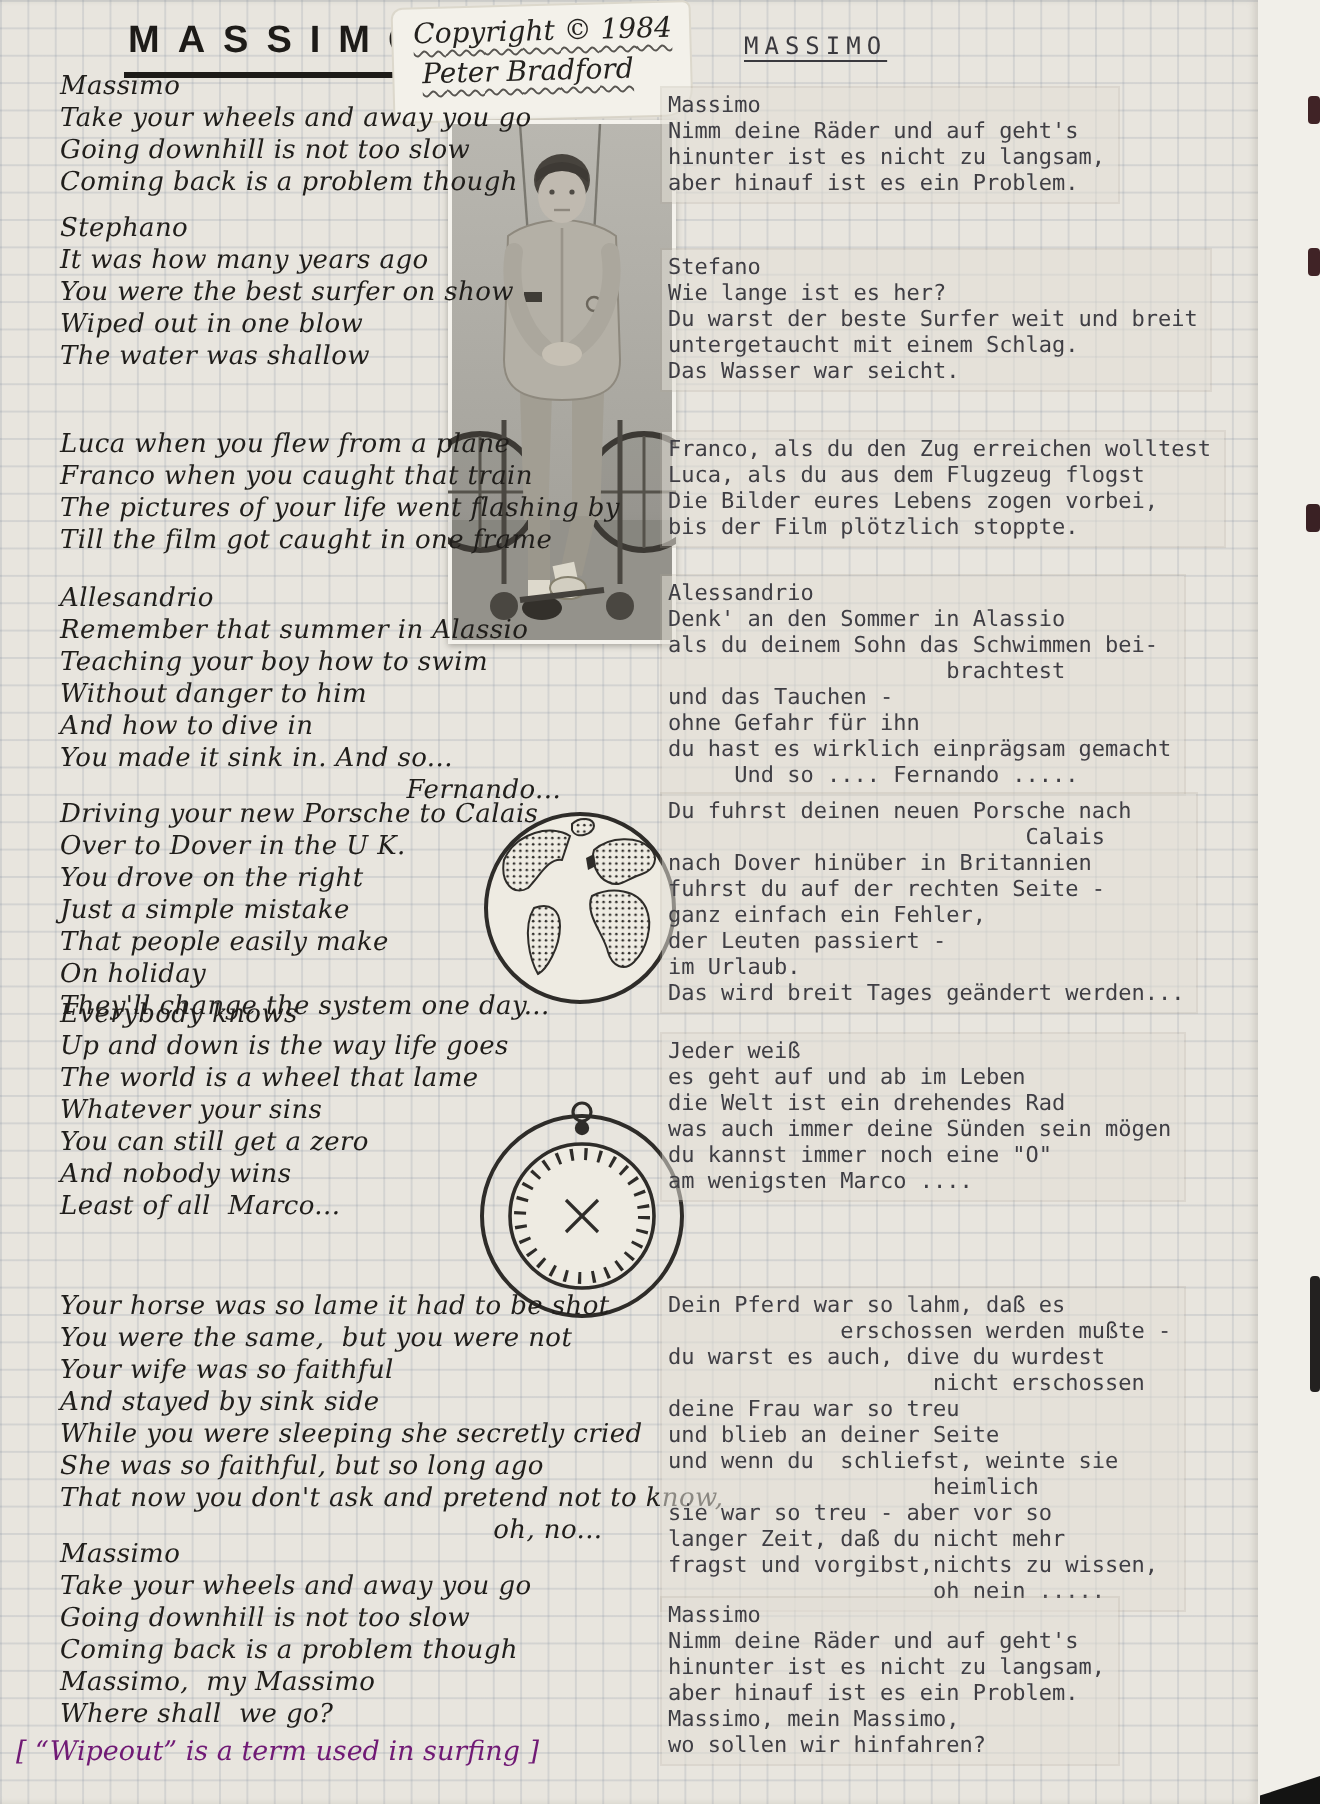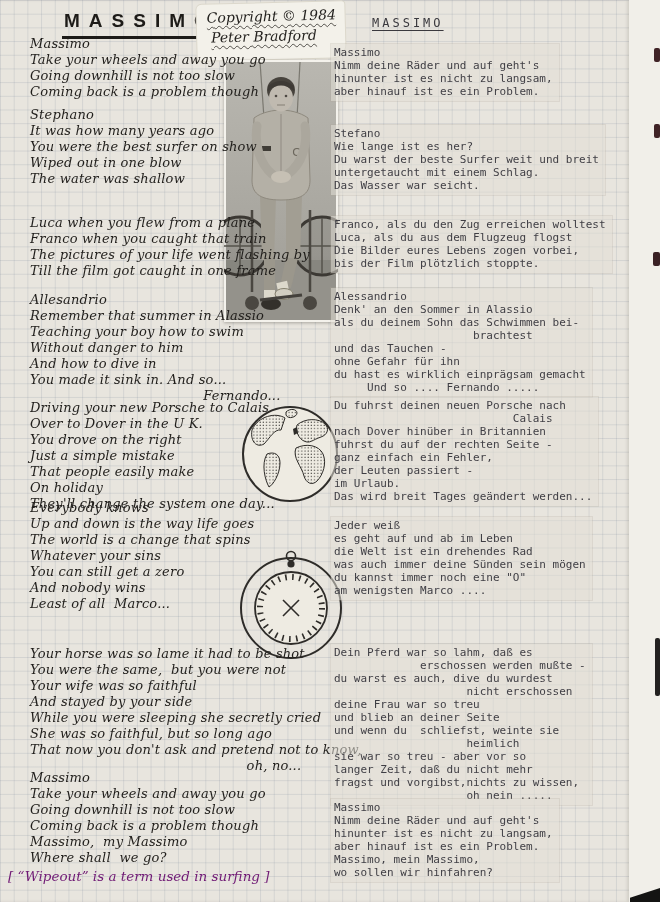--- a/index.html
+++ b/index.html
@@ -216,31 +216,31 @@
       <div class="line">Over to Dover in the U K.</div>
       <div class="line">You drove on the right</div>
       <div class="line">Just a simple mistake</div>
       <div class="line">That people easily make</div>
       <div class="line">On holiday</div>
       <div class="line">They'll change the system one day...</div>
     </div>
   <div class="stanza en" style="top:500px">
       <div class="line">Everybody knows</div>
       <div class="line">Up and down is the way life goes</div>
-      <div class="line">The world is a change that spins</div>
+      <div class="line">The world is a wheel that lame</div>
       <div class="line">Whatever your sins</div>
       <div class="line">You can still get a zero</div>
       <div class="line">And nobody wins</div>
       <div class="line">Least of all  Marco...</div>
     </div>
   <div class="stanza en" style="top:646px">
       <div class="line">Your horse was so lame it had to be shot</div>
       <div class="line">You were the same,  but you were not</div>
       <div class="line">Your wife was so faithful</div>
-      <div class="line">And stayed by your side</div>
+      <div class="line">And stayed by sink side</div>
       <div class="line">While you were sleeping she secretly cried</div>
       <div class="line">She was so faithful, but so long ago</div>
       <div class="line">That now you don't ask and pretend not to know,</div>
       <div class="line">                                                  oh, no...</div>
     </div>
   <div class="stanza en" style="top:770px">
       <div class="line">Massimo</div>
       <div class="line">Take your wheels and away you go</div>
       <div class="line">Going downhill is not too slow</div>
       <div class="line">Coming back is a problem though</div>

